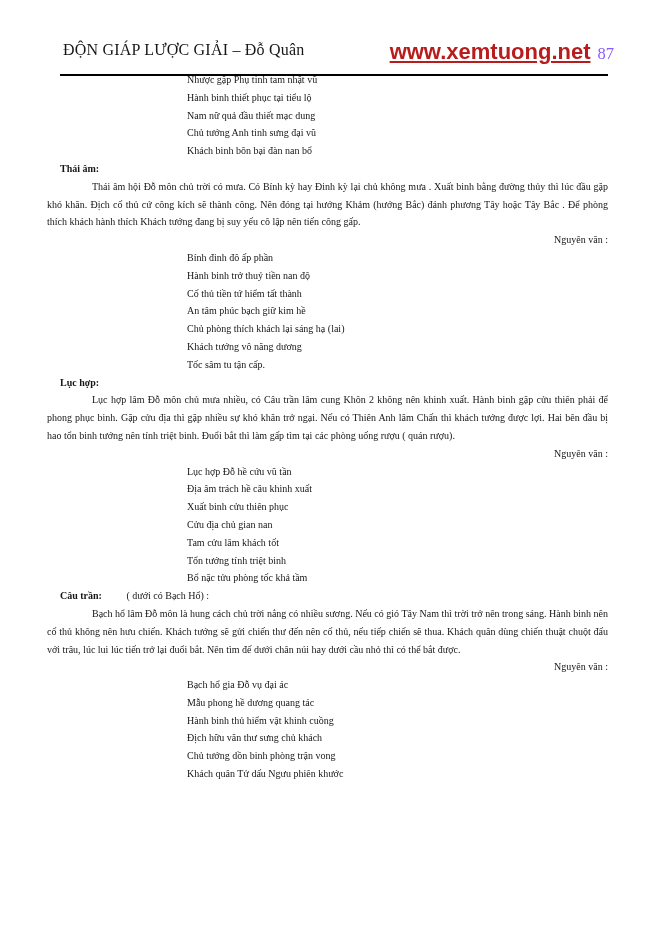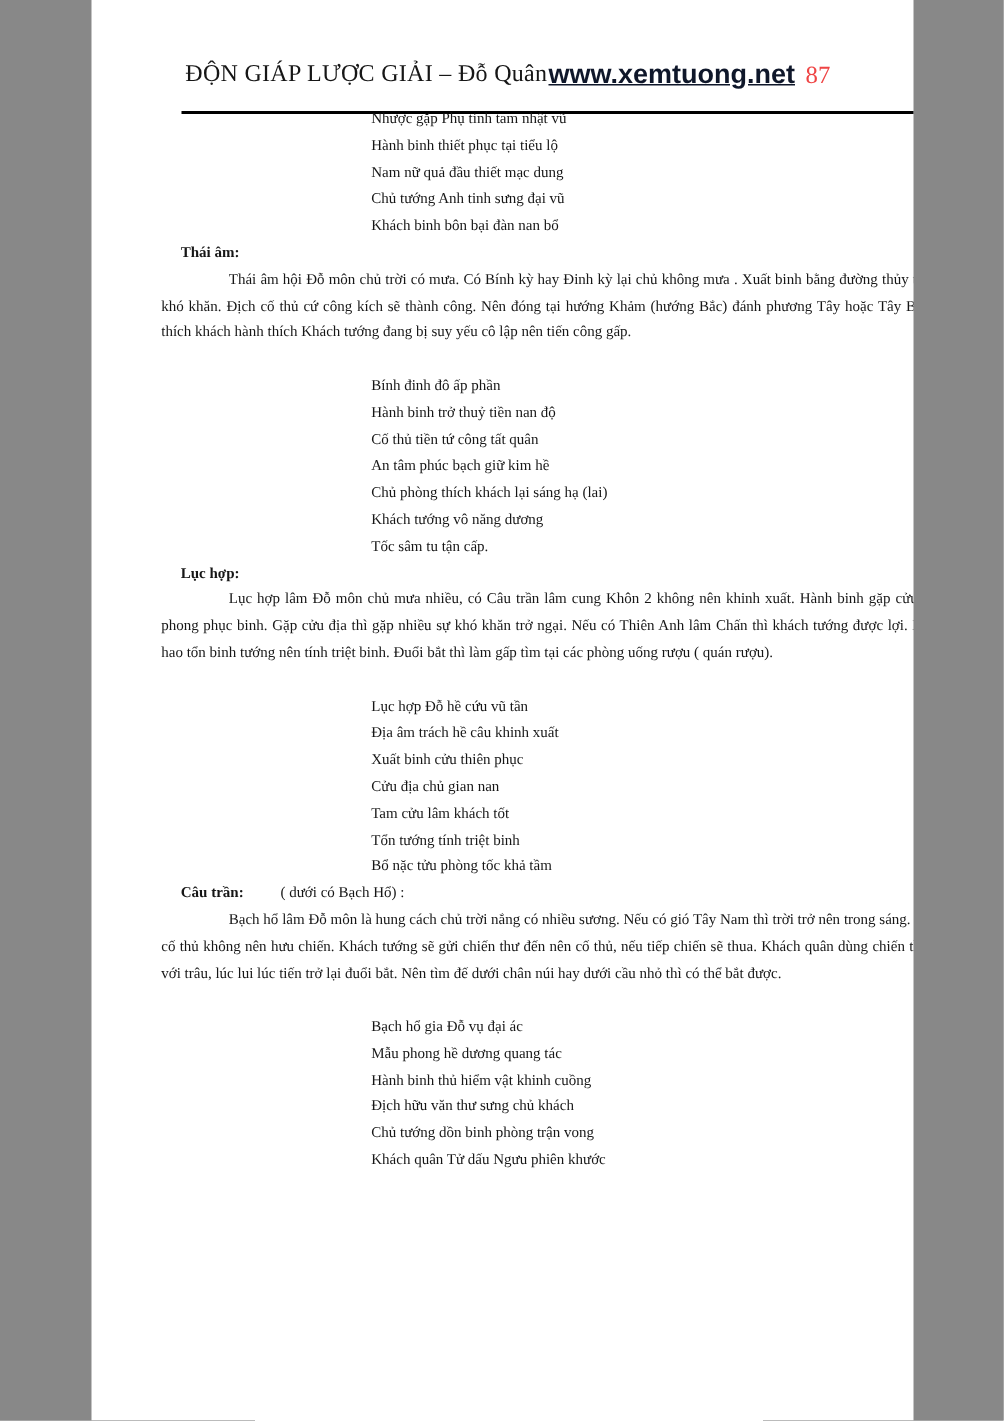--- a/index.html
+++ b/index.html
@@ -1,18 +1,18 @@
 <!DOCTYPE html>
 <html><head>
 <meta charset="utf-8">
 <style>
   html, body { margin: 0; padding: 0; background: #888; }
   .page {
     position: relative;
-    width: 548px;
+    width: 669px;
     height: 947px;
     margin: 0 auto;
     background: #ffffff;
     color: #161616;
     font-family: "Liberation Serif", "DejaVu Serif", serif;
     overflow: hidden;
   }
 
   
   .header-title {
@@ -27,29 +27,29 @@
     position: absolute;
     top: 39px;
     right: 55px;
     display: flex;
     align-items: baseline;
     white-space: nowrap;
   }
   .header-link {
     font-family: "Liberation Sans", "DejaVu Sans", sans-serif;
     font-weight: bold;
-    font-size: 18px;
-    color: #0f172a;
+    font-size: 22px;
+    color: #b91c1c;
     text-decoration: underline;
     cursor: pointer;
   }
   .page-number {
     margin-left: 7px;
     font-size: 16.5px;
-    color: #ef4444;
+    color: #8b5cf6;
   }
   .header-rule {
     position: absolute;
     top: 66px;
     left: 60px;
     width: 548px;
     height: 0;
     border: none;
     border-top: 2px solid #000000;
   }
@@ -101,21 +101,21 @@
 
     <div>
       <div class="section-heading">
         <span class="hd">Thái âm:</span><span class="hd-suffix"></span>
       </div>
       <p class="para">Thái âm hội Đỗ môn chủ trời có mưa. Có Bính kỳ hay Đinh kỳ lại chủ không mưa . Xuất binh bằng đường thủy thì lúc đầu gặp khó khăn. Địch cố thủ cứ công kích sẽ thành công. Nên đóng tại hướng Khảm (hướng Bắc) đánh phương Tây hoặc Tây Bắc . Để phòng thích khách hành thích Khách tướng đang bị suy yếu cô lập nên tiến công gấp.</p>
       <div class="nguyen-van">Nguyên văn :</div>
       <div class="verse">
         <div class="verse-line">Bính đinh đô ấp phần</div>
         <div class="verse-line">Hành binh trở thuỷ tiền nan độ</div>
-        <div class="verse-line">Cố thủ tiền tứ công tất quân</div>
+        <div class="verse-line">Cố thủ tiền tứ hiểm tất thành</div>
         <div class="verse-line">An tâm phúc bạch giữ kim hề</div>
         <div class="verse-line">Chủ phòng thích khách lại sáng hạ (lai)</div>
         <div class="verse-line">Khách tướng vô năng dương</div>
         <div class="verse-line">Tốc sâm tu tận cấp.</div>
       </div>
     </div>
 
     <div>
       <div class="section-heading">
         <span class="hd">Lục hợp:</span><span class="hd-suffix"></span>

